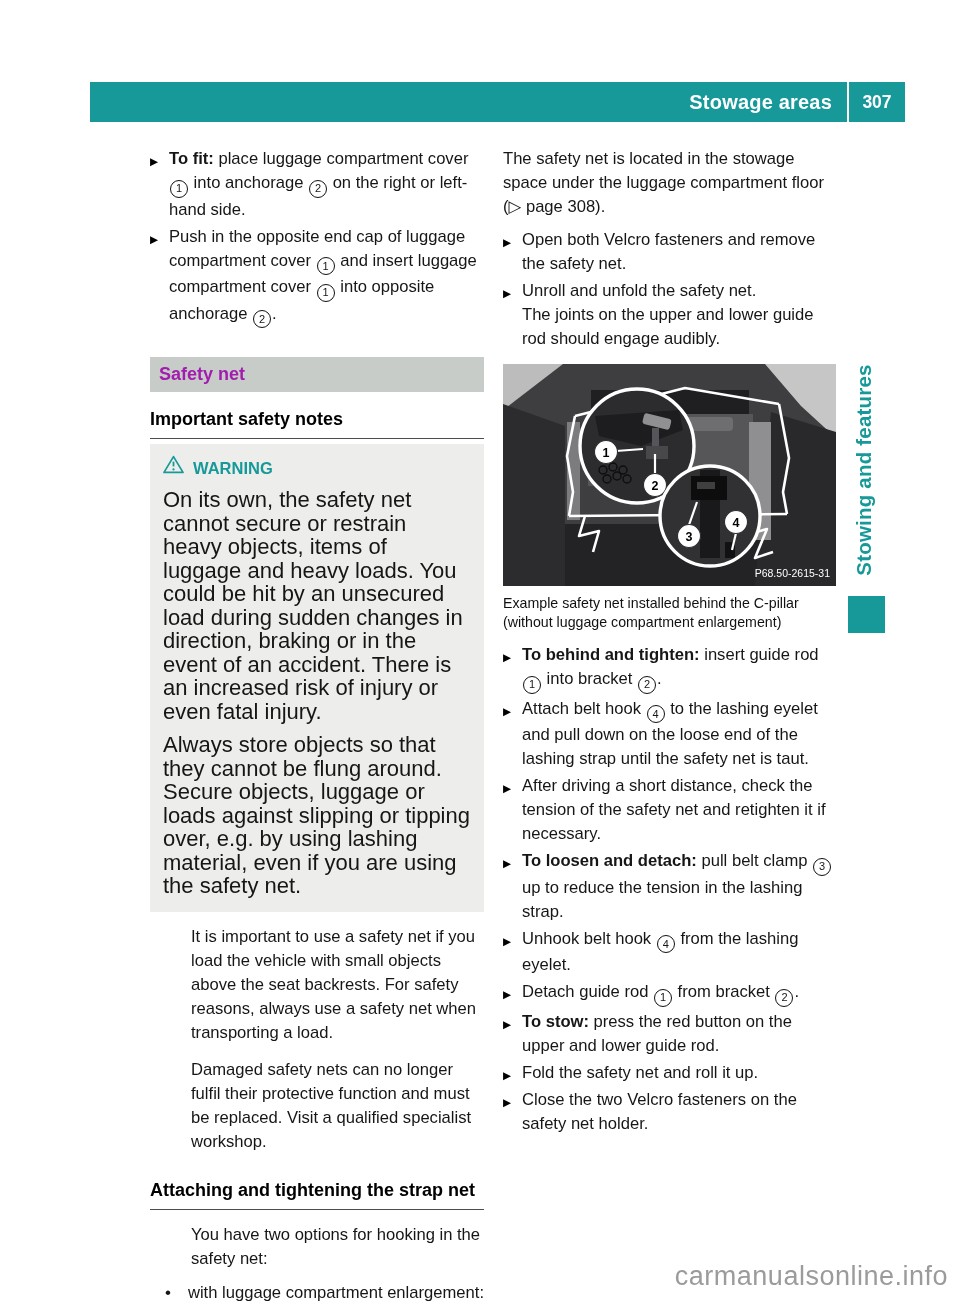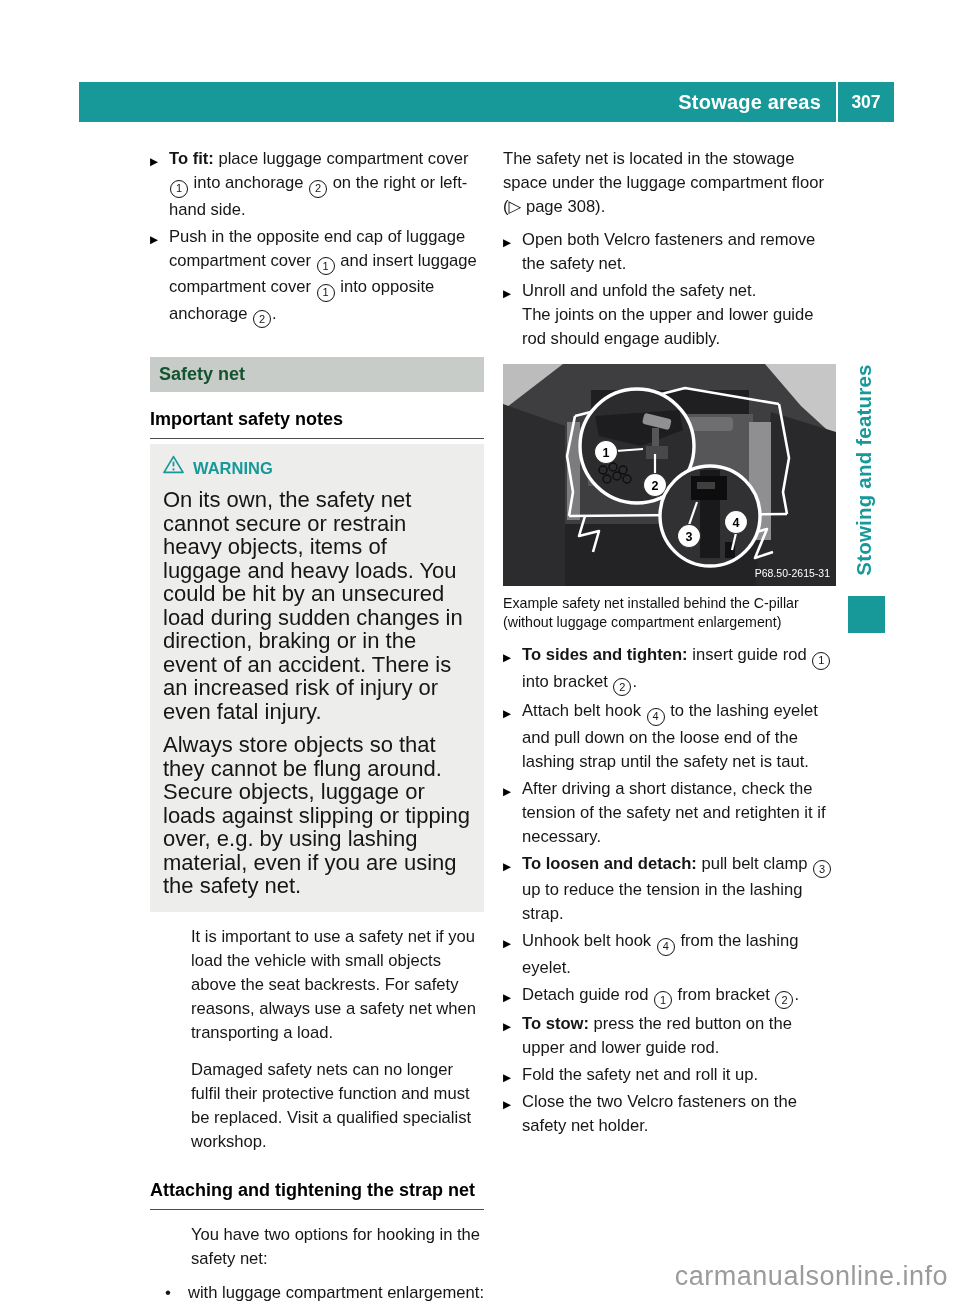--- a/index.html
+++ b/index.html
@@ -9,42 +9,42 @@
     --watermark:#9b9b9b;
   }
   *{box-sizing:border-box;margin:0;padding:0;}
   html,body{background:#fff;}
   .page{
     position:relative;width:960px;height:1302px;background:#fff;overflow:hidden;
     font-family:"Liberation Sans",sans-serif;color:#161616;
   }
   
   .header-bar{
-    position:absolute;left:79px;top:82px;width:815px;height:40px;
+    position:absolute;left:90px;top:82px;width:815px;height:40px;
     background:var(--accent);display:flex;align-items:center;color:#fff;
   }
   .header-section{flex:1;text-align:right;font-weight:bold;font-size:20px;padding-right:15px;letter-spacing:.2px;}
   .header-divider{width:2px;align-self:stretch;background:#fff;}
   .header-page{width:56px;text-align:center;font-weight:bold;font-size:17.5px;}
   
   .col{position:absolute;top:147px;width:334px;font-size:16.6px;line-height:24px;}
   .col-left{left:150px;}
   .col-right{left:503px;}
   .tri-item{position:relative;padding-left:19px;margin-bottom:3px;}
   .tri-item::before{content:"▶";position:absolute;left:0;top:2px;font-size:10.5px;color:#000;}
   .dot-item{position:relative;padding-left:31px;margin-top:10px;text-align:right;}
   .dot-item::before{content:"•";position:absolute;left:15px;top:0;font-size:17px;}
   .circ{
     display:inline-flex;align-items:center;justify-content:center;
     width:18px;height:18px;border:1.2px solid #111;border-radius:50%;
     font-size:11px;line-height:1;vertical-align:-4px;margin:0 1px;background:#fff;
   }
   .section-heading{
     margin-top:29px;background:var(--heading_bg);
-    font-size:18px;font-weight:bold;padding:5px 9px 6px;color:#14532d;
+    font-size:18px;font-weight:bold;padding:5px 9px 6px;color:#a21caf;
   }
   .subheading{
     margin-top:15px;font-size:18px;font-weight:bold;color:#000;
     padding-bottom:7px;border-bottom:1px solid #4d4d4d;
   }
   .mt22{margin-top:24px;}
   .warning-box{margin-top:5px;background:var(--warning_bg);padding:11px 13px 4px;}
   .warning-title{display:flex;align-items:center;gap:9px;color:var(--accent);font-weight:bold;font-size:16.5px;margin-bottom:8px;}
   .warning-box p{font-size:22px;line-height:23.5px;margin-bottom:10px;}
   .body-p{margin-top:13px;margin-left:41px;}
@@ -183,21 +183,21 @@
             <circle cx="233" cy="158" r="11.5" fill="#fff" stroke="#2e2e2e" stroke-width="1.1"></circle>
             <text x="233" y="162.5" text-anchor="middle" font-size="12.5" font-weight="bold" fill="#000" font-family="Liberation Sans, sans-serif">4</text>
           </g>
         </g>
         <text x="327" y="213" text-anchor="end" font-size="10.5" fill="#fff" font-family="Liberation Sans, sans-serif">P68.50-2615-31</text>
       </svg>
     </div>
     <div class="caption">Example safety net installed behind the C-pillar (without luggage compartment enlargement)</div>
 
     <div class="steps-after-figure">
-      <div class="tri-item"><b>To sides and tighten:</b> insert guide rod <span class="circ">1</span> into bracket <span class="circ">2</span>.</div>
+      <div class="tri-item"><b>To behind and tighten:</b> insert guide rod <span class="circ">1</span> into bracket <span class="circ">2</span>.</div>
       <div class="tri-item">Attach belt hook <span class="circ">4</span> to the lashing eyelet and pull down on the loose end of the lashing strap until the safety net is taut.</div>
       <div class="tri-item">After driving a short distance, check the tension of the safety net and retighten it if necessary.</div>
       <div class="tri-item"><b>To loosen and detach:</b> pull belt clamp <span class="circ">3</span> up to reduce the tension in the lashing strap.</div>
       <div class="tri-item">Unhook belt hook <span class="circ">4</span> from the lashing eyelet.</div>
       <div class="tri-item">Detach guide rod <span class="circ">1</span> from bracket <span class="circ">2</span>.</div>
       <div class="tri-item"><b>To stow:</b> press the red button on the upper and lower guide rod.</div>
       <div class="tri-item">Fold the safety net and roll it up.</div>
       <div class="tri-item">Close the two Velcro fasteners on the safety net holder.</div>
     </div>
   </div>

